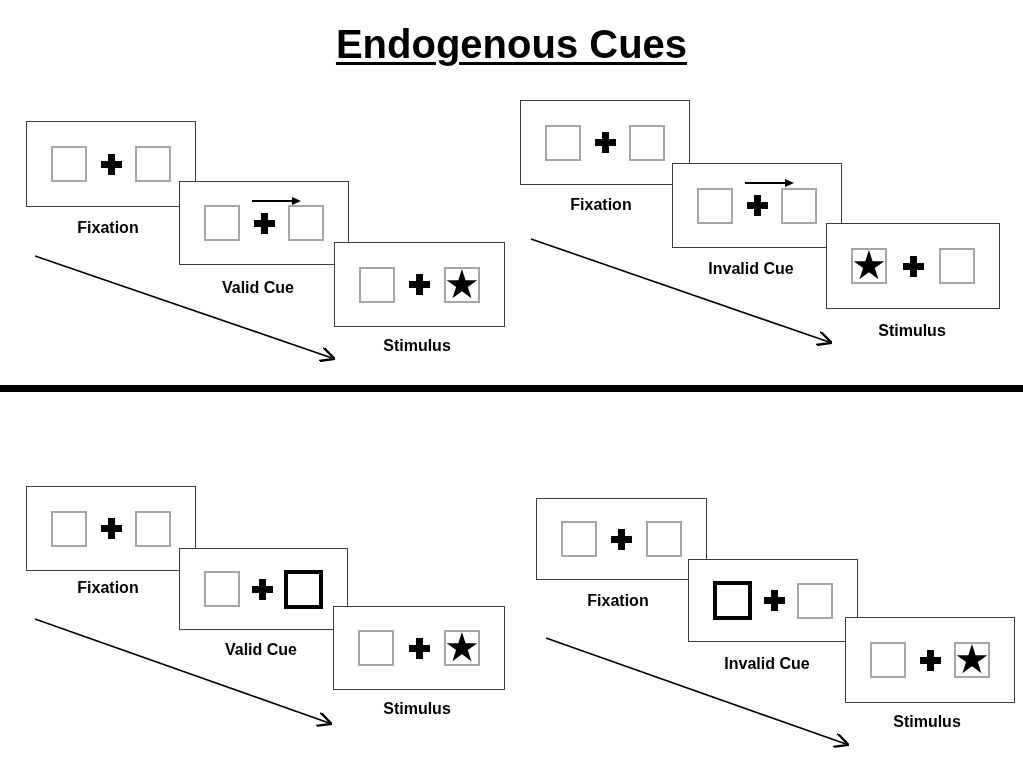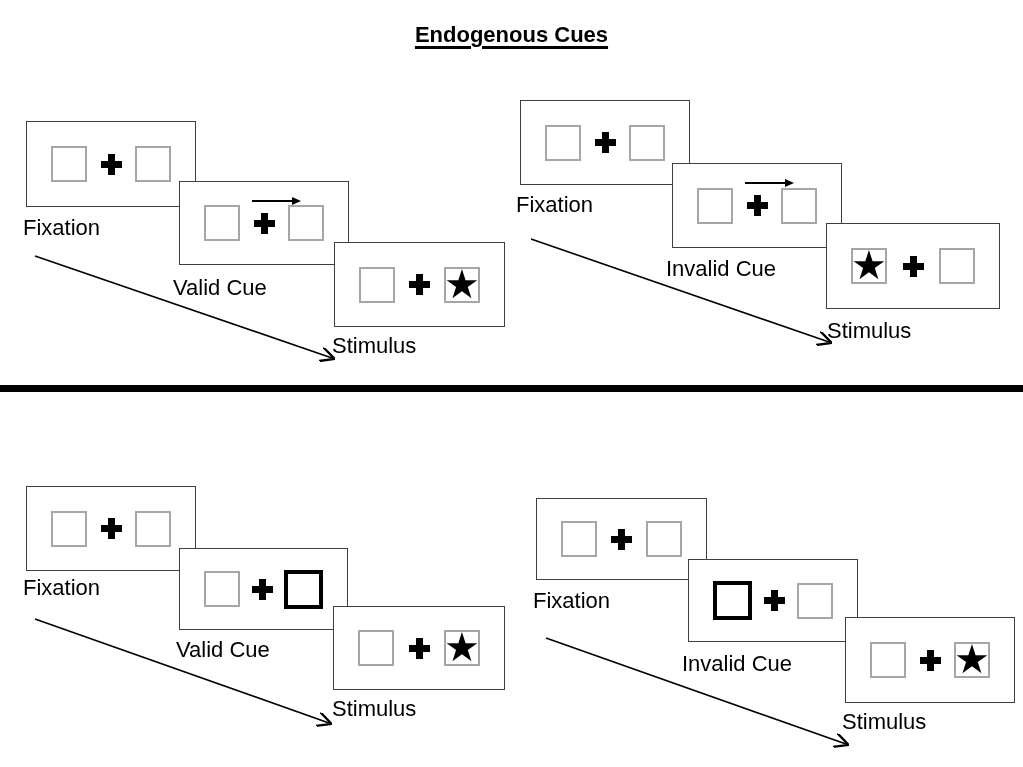--- a/index.html
+++ b/index.html
@@ -1,31 +1,31 @@
 <!DOCTYPE html>
 <html><head>
 <meta charset="utf-8">
 <style>
   html,body{margin:0;padding:0;background:#fff;}
   .canvas{position:relative;width:1023px;height:767px;background:#ffffff;
           font-family:"Liberation Sans",sans-serif;overflow:hidden;color:#000;}
-  .title{position:absolute;left:0;width:100%;text-align:center;font-size:22px;font-weight:700;
+  .title{position:absolute;left:0;width:100%;text-align:center;font-size:40px;font-weight:700;
          text-decoration:underline;text-decoration-thickness:3px;text-underline-offset:4px;}
   .divider{position:absolute;left:0;width:100%;height:7px;background:#000;}
   .panel{position:absolute;background:#fff;border:1.5px solid #3f3f3f;box-sizing:border-box;
          display:flex;align-items:center;justify-content:space-between;padding:0 24px;}
   .box{width:36px;height:36px;border:2px solid #a6a6a6;box-sizing:border-box;background:#fff;
        display:flex;align-items:center;justify-content:center;}
   .box.thick{width:39px;height:39px;border:4px solid #000;}
   .star{font-size:40px;line-height:1;color:#000;transform:translateY(-1px);}
   .plus{position:relative;width:21px;height:21px;flex:0 0 21px;}
   .plus::before{content:"";position:absolute;left:0;top:7px;width:21px;height:7px;background:#000;}
   .plus::after{content:"";position:absolute;top:0;left:7px;width:7px;height:21px;background:#000;}
   .mini-arrow{position:absolute;left:72px;top:13px;}
-  .label{position:absolute;width:170px;text-align:left;font-size:22px;font-weight:400;line-height:20px;}
+  .label{position:absolute;width:170px;text-align:center;font-size:16px;font-weight:700;line-height:20px;}
   .seq-arrow{position:absolute;overflow:visible;}
 </style>
 </head>
 <body>
 
 <div class="canvas">
 
   <div class="title" style="top:22px">Endogenous Cues</div>
 
   <div>

